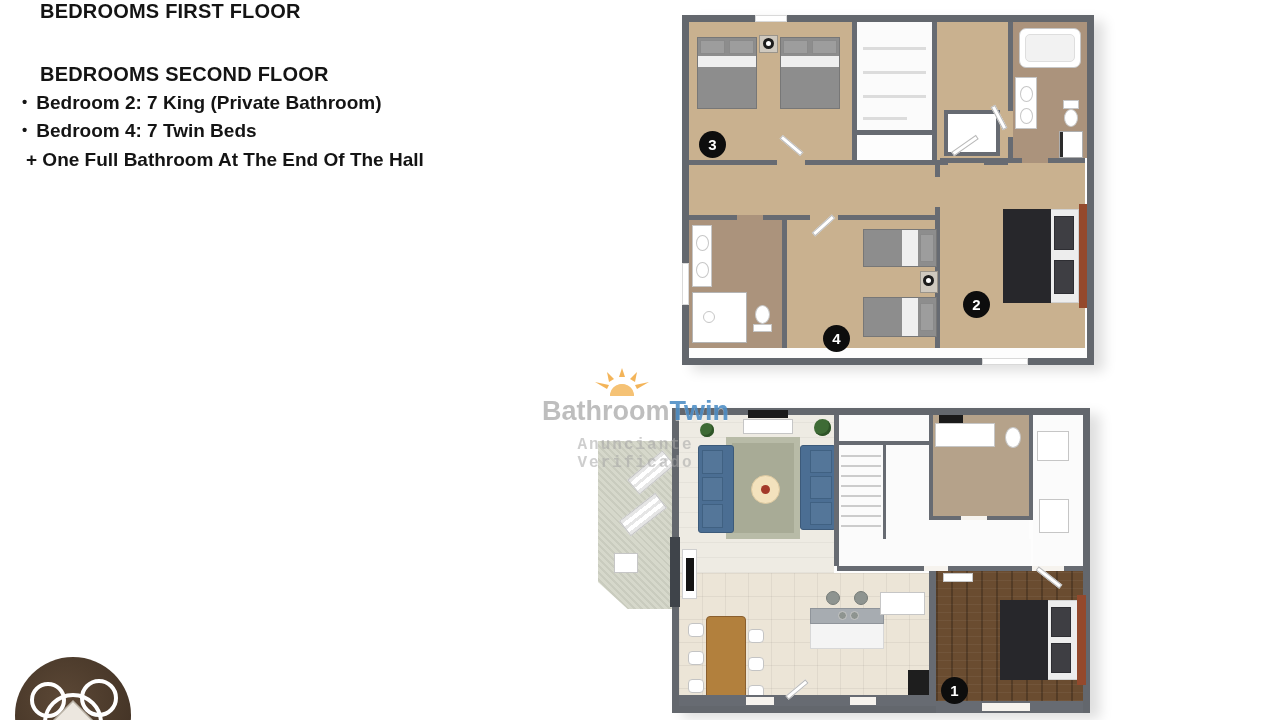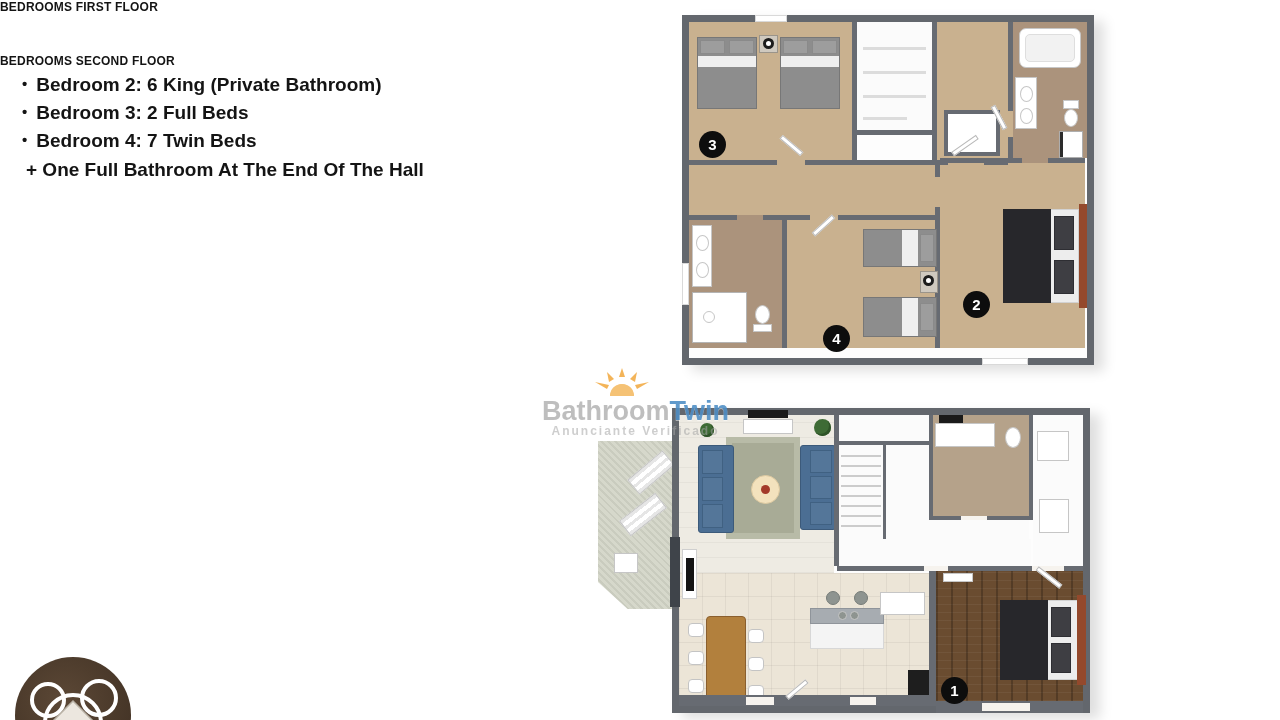--- a/index.html
+++ b/index.html
@@ -3,21 +3,21 @@
 <meta charset="utf-8">
 <style>
   * { margin:0; padding:0; box-sizing:border-box; }
   html,body { background:#fff; }
   .stage {
     position:relative; width:1280px; height:720px; background:#ffffff;
     overflow:hidden; font-family:"Liberation Sans", sans-serif;
   }
   
   .info { position:absolute; left:0; top:176; width:460px; color:#141414; }
-  .info .heading { font-size:12px; font-weight:bold; letter-spacing:0.2px; }
+  .info .heading { font-size:20px; font-weight:bold; letter-spacing:0.2px;padding-left:40px; }
   .info .items { list-style:none; margin:4px 0 0 0; }
   .info .items li { font-size:19px; font-weight:bold; margin:6px 0 0 22px; }
   .info .items li::before { content:"•"; font-size:15px; margin-right:9px; position:relative; top:-2px; }
   .sec2 { margin-top:40px; }
   .footnote { font-size:19px; font-weight:bold; margin:7px 0 8px 26px; }
 
   
   .plan { position:absolute; }
   .wallbox { position:absolute; background:#63676d; box-shadow:10px 6px 12px rgba(0,0,0,0.13); }
   .inner { position:absolute; background:#fdfdfd; }
@@ -85,38 +85,37 @@
       repeating-linear-gradient(0deg, rgba(255,255,255,0.05) 0 1px, transparent 1px 8px); }
 
   
   .watermark { position:absolute; left:528px; top:368px; width:215px; text-align:center;
     z-index:60; pointer-events:none; }
   .wm-sun { position:relative; left:-14px; height:30px; }
   .wm-brand { font-size:27px; font-weight:bold; line-height:26px;
     text-shadow:0 1px 0 rgba(255,255,255,0.5); white-space:nowrap; }
   .wm-gray { color:rgba(150,150,150,0.62); }
   .wm-blue { color:rgba(52,126,188,0.78); }
-  .wm-tag { margin-top:0; font-size:12px; font-weight:bold; letter-spacing:2px;
-    color:rgba(165,165,165,0.55); }
+  .wm-tag { margin-top:12px; font-size:16px; font-weight:bold; letter-spacing:2px;
+    color:rgba(165,165,165,0.55);font-family:Liberation Mono, monospace; }
 
   
   .logo { position:absolute; left:15px; top:657px; width:116px; height:116px;
     border-radius:50%; background:radial-gradient(circle at 42% 38%, #5c4836, #443426 75%); z-index:60; }
 </style>
 </head>
 <body>
 
 <div class="stage">
 
   <div class="info">
     <div class="heading">BEDROOMS FIRST FLOOR</div>
     <div class="heading sec2">BEDROOMS SECOND FLOOR</div>
     <ul class="items">
-      <li>Bedroom 2: 6 King (Private Bathroom)</li>
-      <li>Bedroom 3: 2 Full Beds</li>
+      <li>Bedroom 2: 7 King (Private Bathroom)</li>
       <li>Bedroom 4: 7 Twin Beds</li>
     </ul>
     <div class="footnote">+ One Full Bathroom At The End Of The Hall</div>
   </div>
 
   <div class="plan" style="left:682px; top:15px; width:412px; height:350px;">
     <div class="wallbox" style="inset:0;"></div>
     <div class="inner" style="inset:7px;"></div>
 
     <div class="floor tan" style="left:7px; top:7px; width:163px; height:143px;"></div>

